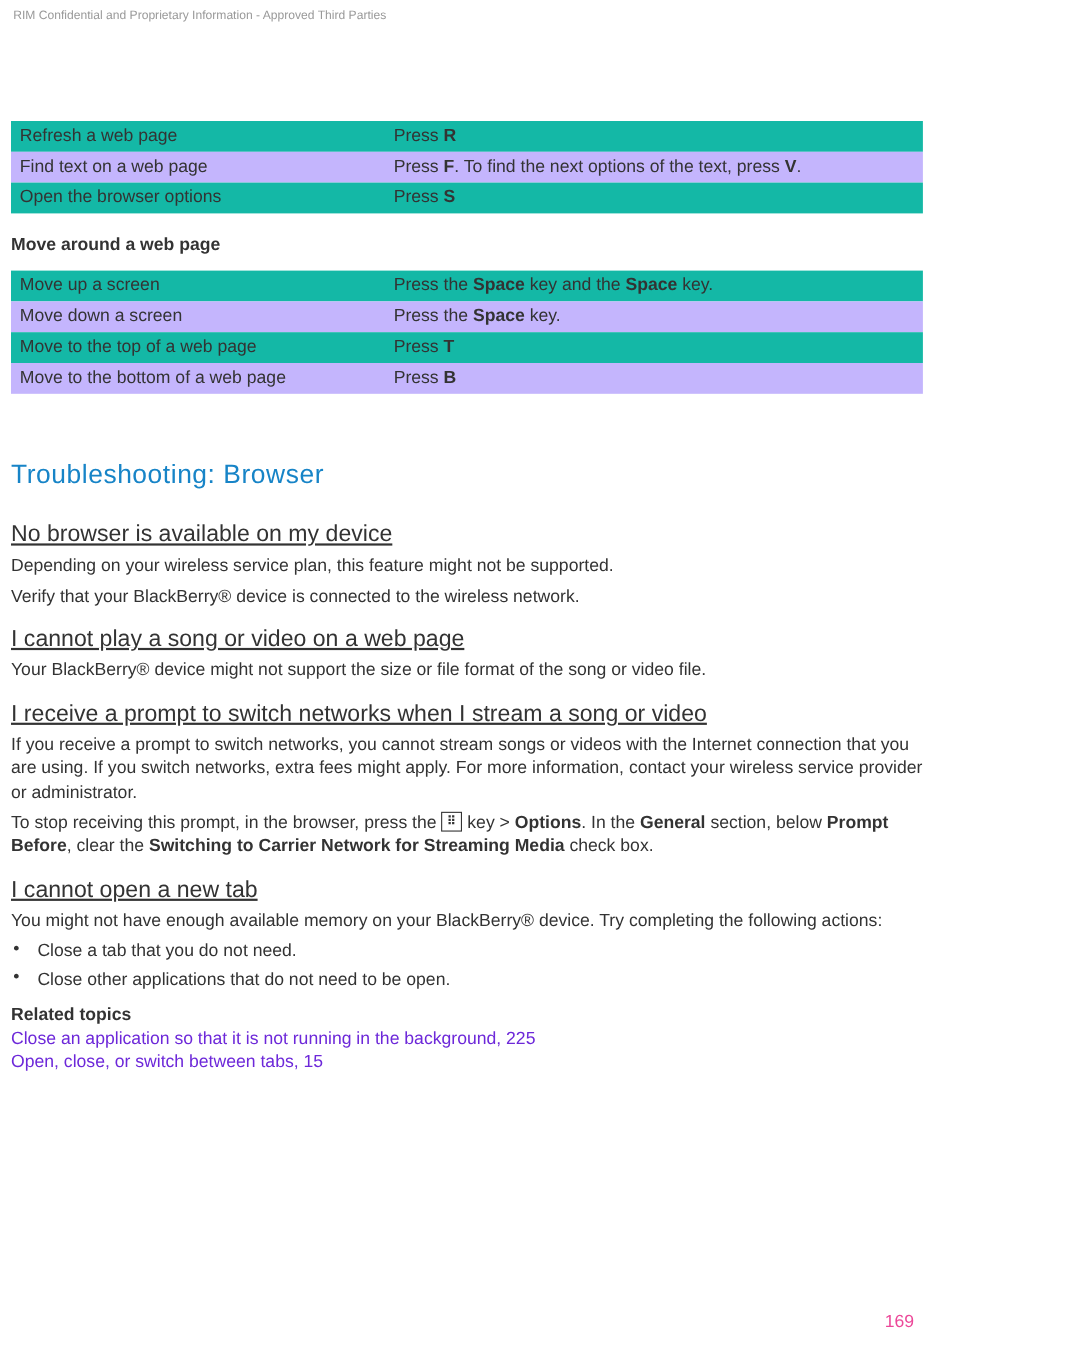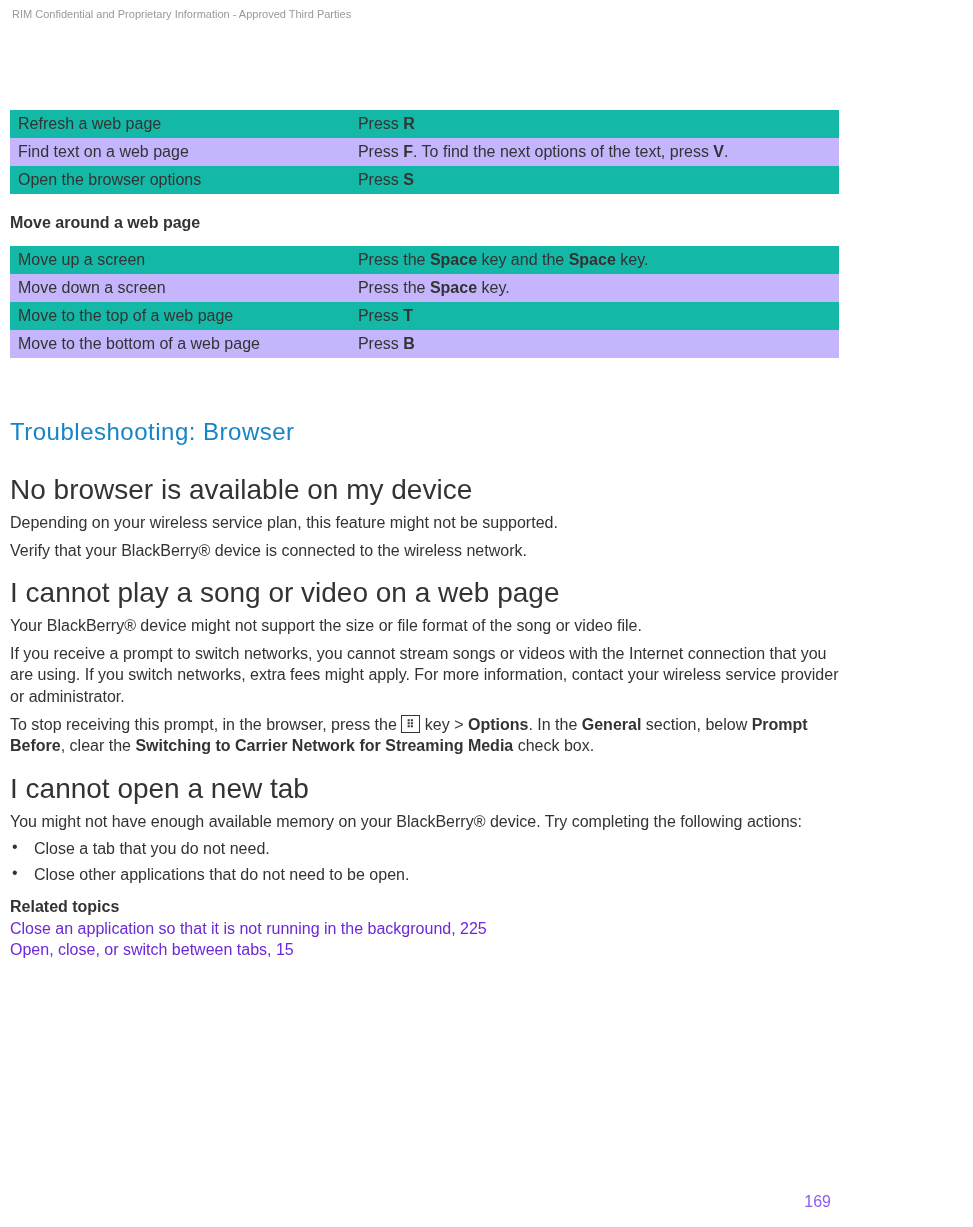--- a/index.html
+++ b/index.html
@@ -46,39 +46,40 @@
   h1.troubleshoot {
     font-family: "Trebuchet MS", Arial, sans-serif;
     font-size: 24px;
     font-weight: 400;
     color: #1784c7;
     margin: 60px 0 28px 0;
     letter-spacing: 0.5px;
   }
   h2.subhead {
     font-family: "Trebuchet MS", Arial, sans-serif;
-    font-size: 28px;
+    font-size: 21px;
     font-weight: 400;
     color: #333;
     margin: 16px 0 4px 0;
+    text-decoration: underline;
   }
   p.body {
     font-size: 16px;
     margin: 6px 0;
     line-height: 1.35;
   }
   .bullet-row { display:flex; align-items:flex-start; margin:4px 0; }
   .bullet-row .dot { width:24px; flex:0 0 24px; font-size:16px; padding-left:2px; }
   .bullet-row .txt { font-size:16px; line-height:1.35; }
   .related-heading { font-weight:bold; font-size:16px; margin:12px 0 2px 0; }
   .related-link { color:#6d28d9; font-size:16px; margin:0; line-height:1.35; }
   .page-number {
     position:absolute;
     bottom:16px; right:18px;
-    font-size:16px; color:#8b5cf6;
+    font-size:16px; color:#ec4899;
   }
   .menu-key-icon {
     display:inline-block;
     border:1px solid #333;
     padding:1px 4px 0 4px;
     font-size:11px;
     line-height:14px;
     vertical-align:middle;
     height:18px;
     letter-spacing:1px;
@@ -150,20 +151,21 @@
 
   <h1 class="troubleshoot">Troubleshooting: Browser</h1>
 
   <h2 class="subhead">No browser is available on my device</h2>
   <p class="body">Depending on your wireless service plan, this feature might not be supported.</p>
   <p class="body">Verify that your BlackBerry® device is connected to the wireless network.</p>
 
   <h2 class="subhead">I cannot play a song or video on a web page</h2>
   <p class="body">Your BlackBerry® device might not support the size or file format of the song or video file.</p>
 
+  <h2 class="subhead">I receive a prompt to switch networks when I stream a song or video</h2>
   <p class="body">If you receive a prompt to switch networks, you cannot stream songs or videos with the Internet connection that you are using. If you switch networks, extra fees might apply. For more information, contact your wireless service provider or administrator.</p>
   <p class="body">
     <span>To stop receiving this prompt, in the browser, press the </span>
     <span class="menu-key-icon"><span class="dots">⠿</span></span>
     <span> key &gt; </span><b>Options</b><span>. In the </span><b>General</b><span> section, below </span><b>Prompt Before</b><span>, clear the </span><b>Switching to Carrier Network for Streaming Media</b><span> check box.</span>
   </p>
 
   <h2 class="subhead">I cannot open a new tab</h2>
   <p class="body">You might not have enough available memory on your BlackBerry® device. Try completing the following actions:</p>
 

